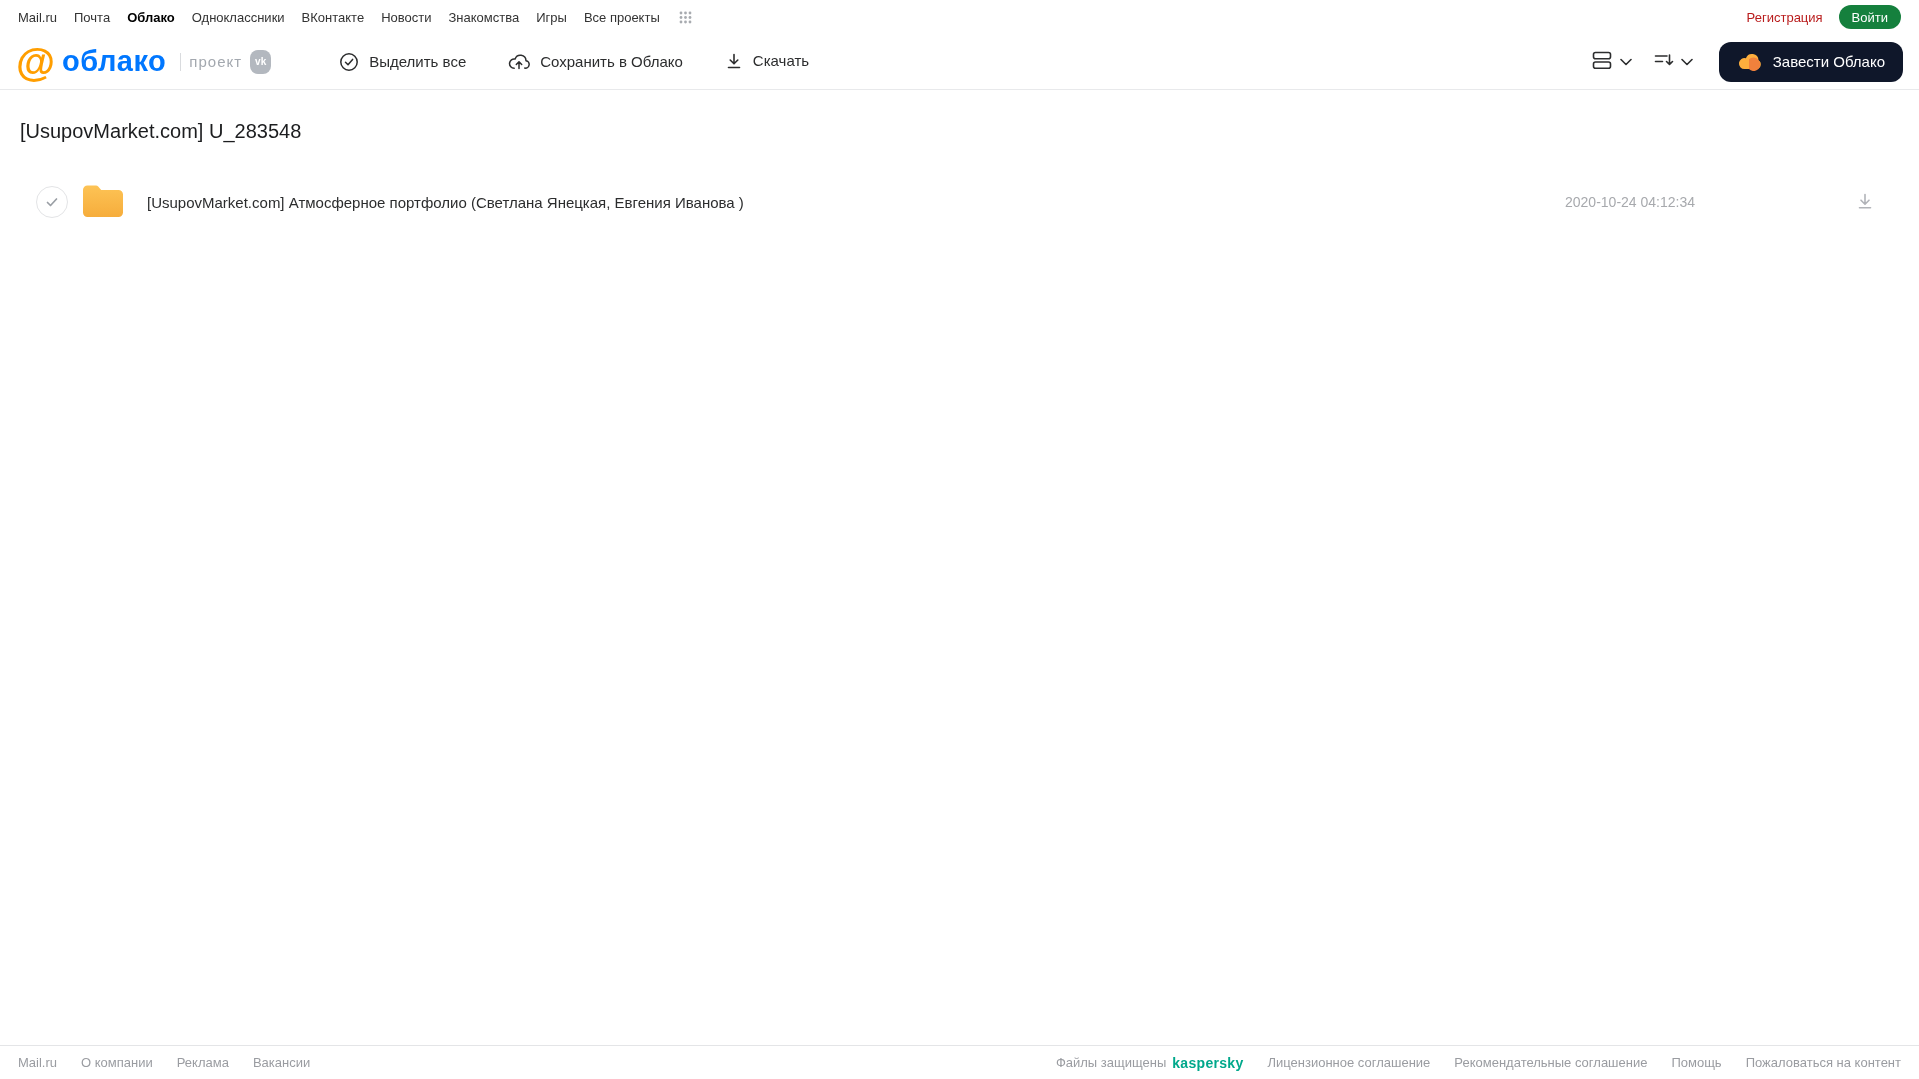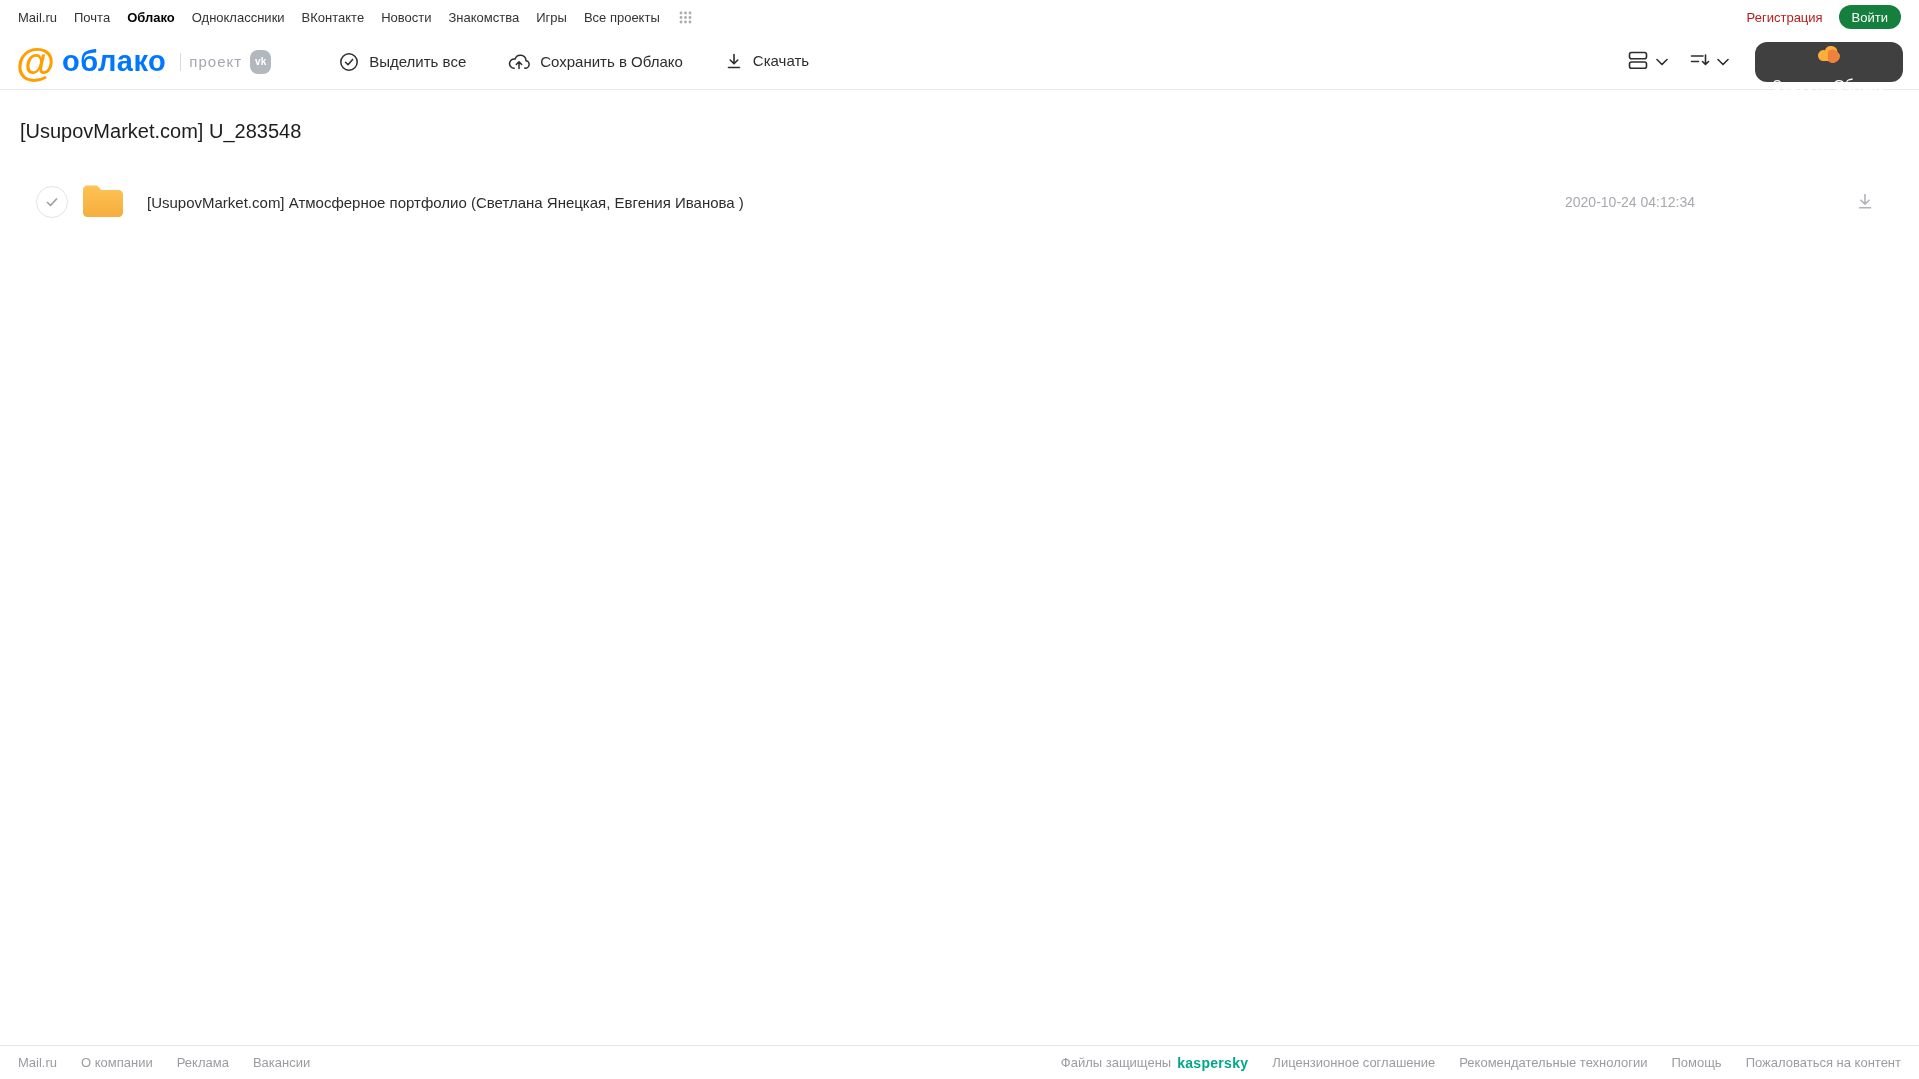--- a/index.html
+++ b/index.html
@@ -89,31 +89,30 @@
   }
   .tool-btn svg { display: block; }
 
   .header-right { margin-left: auto; display: flex; align-items: center; gap: 14px; }
   .icon-drop-btn {
     display: flex; align-items: center; gap: 7px;
     background: none; border: none; cursor: pointer; padding: 4px;
   }
   .cta-btn {
     display: flex; align-items: center; gap: 10px;
-    background: #404040;
+    background: #0f172a;
     color: #fff;
     border: none;
     border-radius: 12px;
     height: 40px;
     padding: 0 18px;
     font-size: 15px;
     font-family: "Liberation Sans", sans-serif;
     cursor: pointer;
     margin-left: 8px;
-    flex-direction: column;
   }
 
   
   .main { padding: 0 20px; }
   .page-title {
     margin-top: 30px;
     font-size: 20px;
     font-weight: 400;
     color: #1c1d1f;
   }
@@ -321,17 +320,17 @@
     <a>О компании</a>
     <a>Реклама</a>
     <a>Вакансии</a>
   </div>
   <div class="footer-right">
     <a class="kasp-item">
       <span>Файлы защищены</span>
       <span class="kasp-logo">kaspersky</span>
     </a>
     <a>Лицензионное соглашение</a>
-    <a>Рекомендательные технологии</a>
+    <a>Рекомендательные соглашение</a>
     <a>Помощь</a>
     <a>Пожаловаться на контент</a>
   </div>
 </footer>
 
 </body></html>

